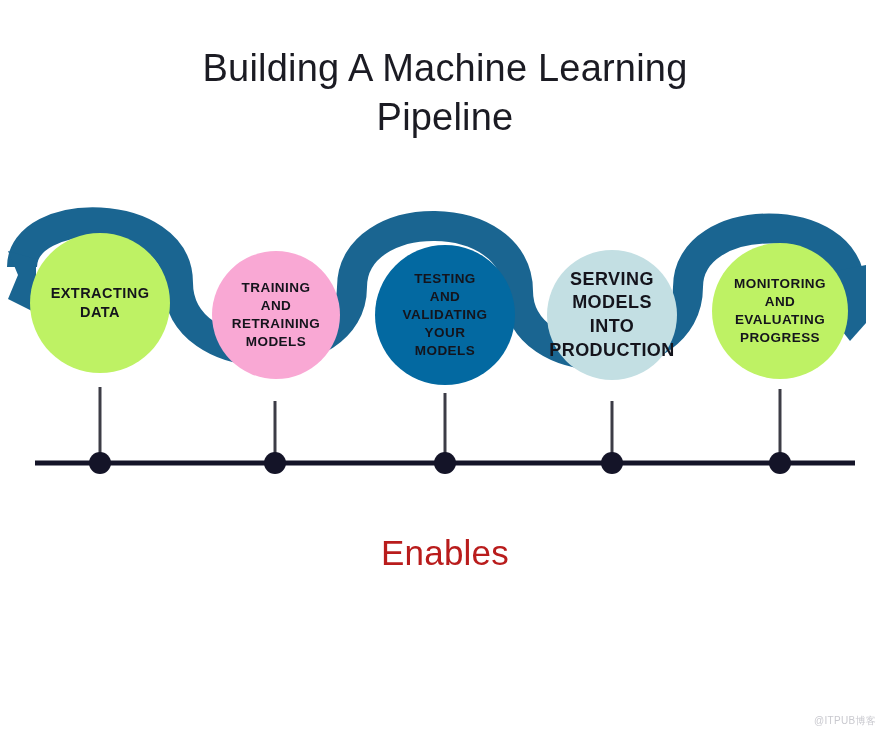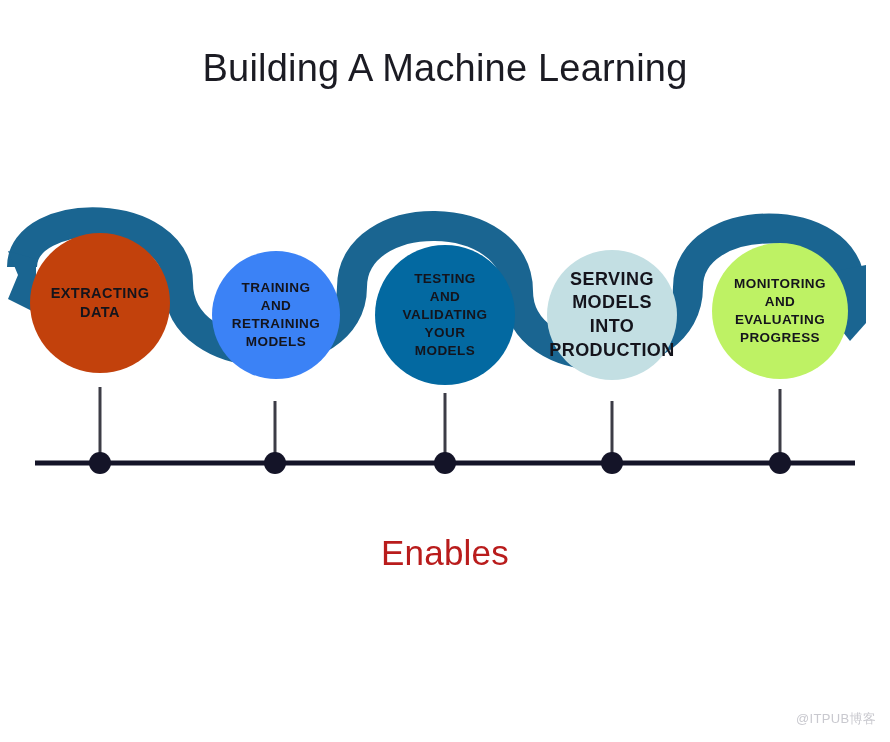--- a/index.html
+++ b/index.html
@@ -105,57 +105,58 @@
     width: 890px;
     height: 145px;
     display: block;
   }
 
   
   .watermark {
     position: absolute;
     right: 14px;
     bottom: 14px;
-    font-size: 13px;
+    font-size: 10px;
     color: #c9c9cf;
     letter-spacing: 0.3px;
     user-select: none;
   }
 </style>
 </head>
 <body>
 
 <div id="infographic">
 
   <div class="title-block">
     <span class="title-line">Building A Machine Learning</span>
+    <span class="title-line">Pipeline</span>
   </div>
 
   <div class="stage">
 
     <svg class="wave-svg" viewBox="0 0 890 230" preserveAspectRatio="none">
 
       <path d="M 22 72
                C 22 10, 178 10, 178 88
                C 178 178, 352 178, 352 92
                C 352 10, 518 10, 518 96
                C 518 182, 688 182, 688 92
                C 688 14, 850 14, 850 92" fill="none" stroke="#1a6591" stroke-width="30" stroke-linecap="butt"></path>
 
       <path d="M 8 56 L 36 64 L 36 118 L 8 104 L 18 80 Z" fill="#1a6591"></path>
 
       <path d="M 836 76 L 866 70 L 866 128 L 850 146 L 836 128 Z" fill="#1a6591"></path>
     </svg>
 
-    <div class="step step-1" style="background:#c2410c;">
+    <div class="step step-1" style="background:#bef264;">
       <span class="step-label">EXTRACTING
 DATA</span>
     </div>
 
-    <div class="step step-2" style="background:#3b82f6;">
+    <div class="step step-2" style="background:#f9a8d4;">
       <span class="step-label">TRAINING
 AND
 RETRAINING
 MODELS</span>
     </div>
 
     <div class="step step-3" style="background:#0369a1;">
       <span class="step-label">TESTING
 AND
 VALIDATING

